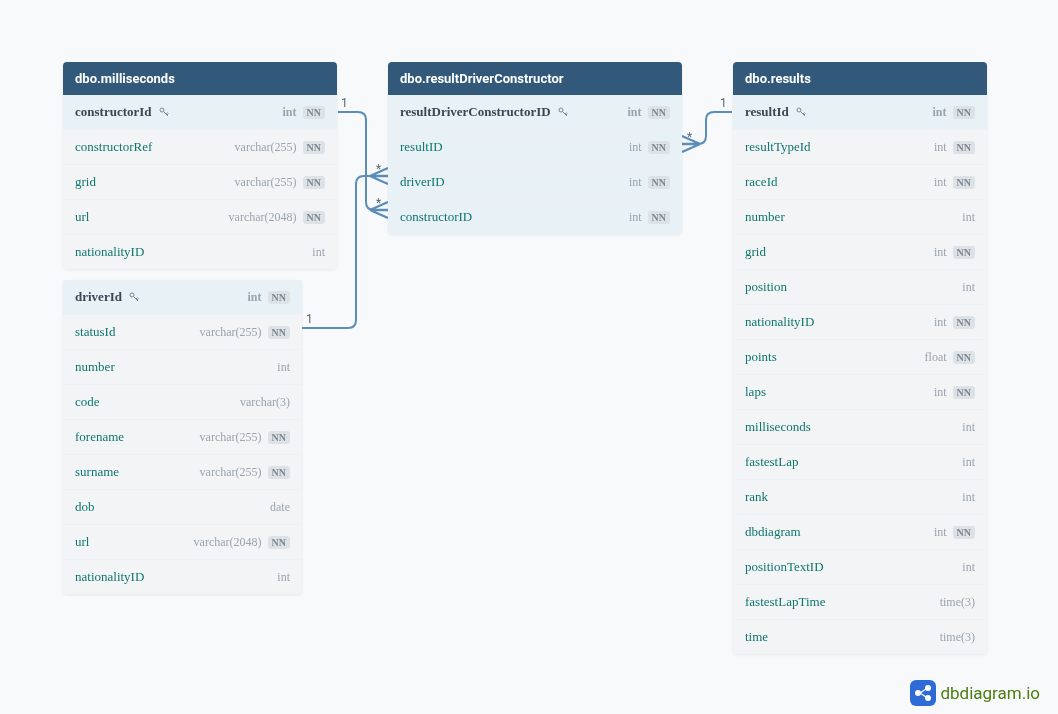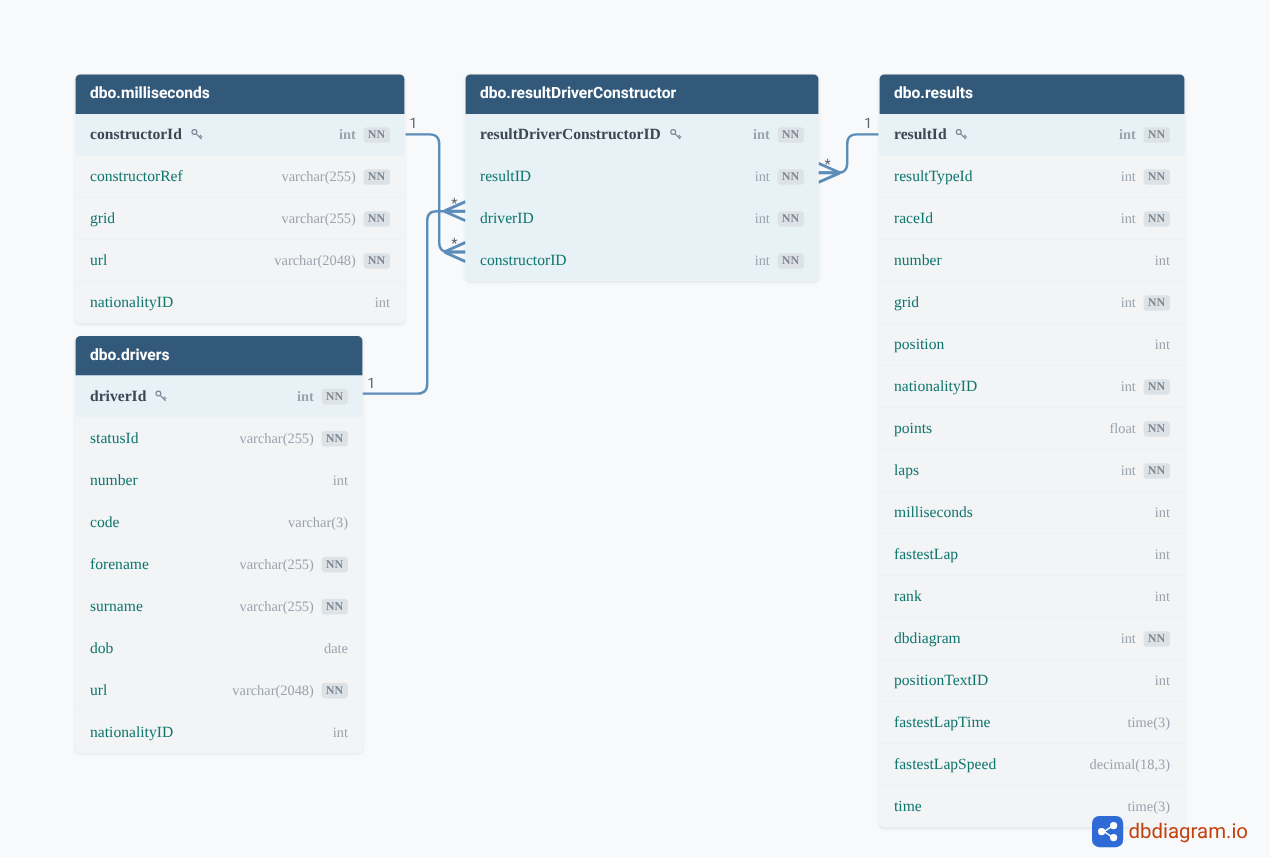--- a/index.html
+++ b/index.html
@@ -88,21 +88,21 @@
     color: #5a6672;
     font-family: inherit;
   }
   .watermark {
     position: absolute;
     bottom: 8px;
     right: 18px;
     display: flex;
     align-items: center;
     gap: 4px;
-    color: #c2410c;
+    color: #4d7c0f;
     font-size: 17px;
     font-weight: 400;
   }
   .watermark .wm-icon {
     width: 26px; height: 26px;
     background: #2f6bd6;
     border-radius: 6px;
     position: relative;
   }
   .watermark .wm-icon::before,
@@ -201,21 +201,20 @@
         <div class="row">
           <div class="col-name">
             <span>nationalityID</span>
           </div>
           <div class="col-meta">
             <span>int</span>
           </div>
         </div>
       </div>
       <div class="table" style="left: 63px; top: 280px; width: 239px;">
-        <div class="table-header">dbo.drivers</div>
         <div class="row pk-row">
           <div class="col-name">
             <span>driverId</span>
             <span class="key-icon">
               <svg viewBox="0 0 24 24" width="12" height="12" fill="none" stroke="#7a8795" stroke-width="2">
                 <circle cx="8" cy="8" r="4"></circle>
                 <path d="M11 11 L20 20 M16 16 L19 13 M18 18 L21 15"></path>
               </svg>
             </span>
           </div>
@@ -465,28 +464,20 @@
           <div class="col-meta">
             <span>int</span>
           </div>
         </div>
         <div class="row">
           <div class="col-name">
             <span>fastestLapTime</span>
           </div>
           <div class="col-meta">
             <span>time(3)</span>
-          </div>
-        </div>
-        <div class="row">
-          <div class="col-name">
-            <span>fastestLapSpeed</span>
-          </div>
-          <div class="col-meta">
-            <span>decimal(18,3)</span>
           </div>
         </div>
         <div class="row">
           <div class="col-name">
             <span>time</span>
           </div>
           <div class="col-meta">
             <span>time(3)</span>
           </div>
         </div>

